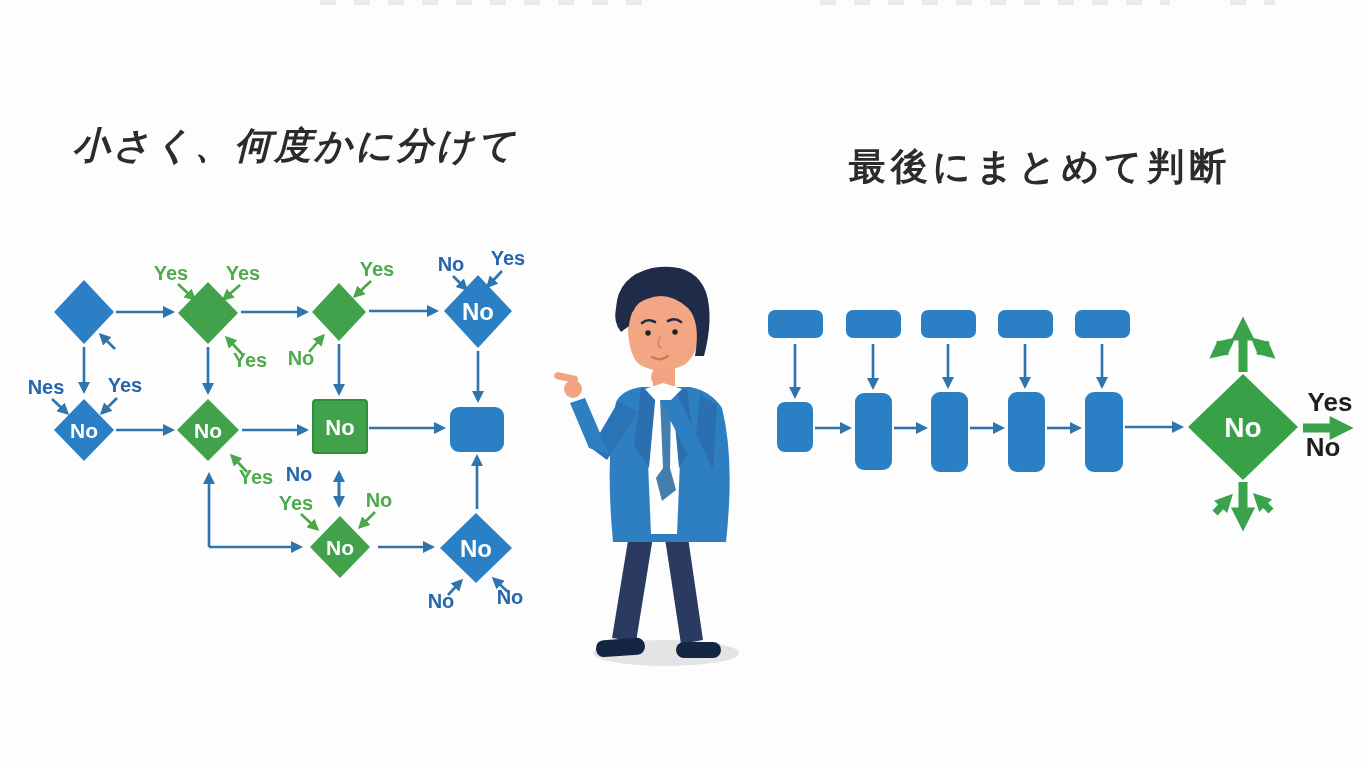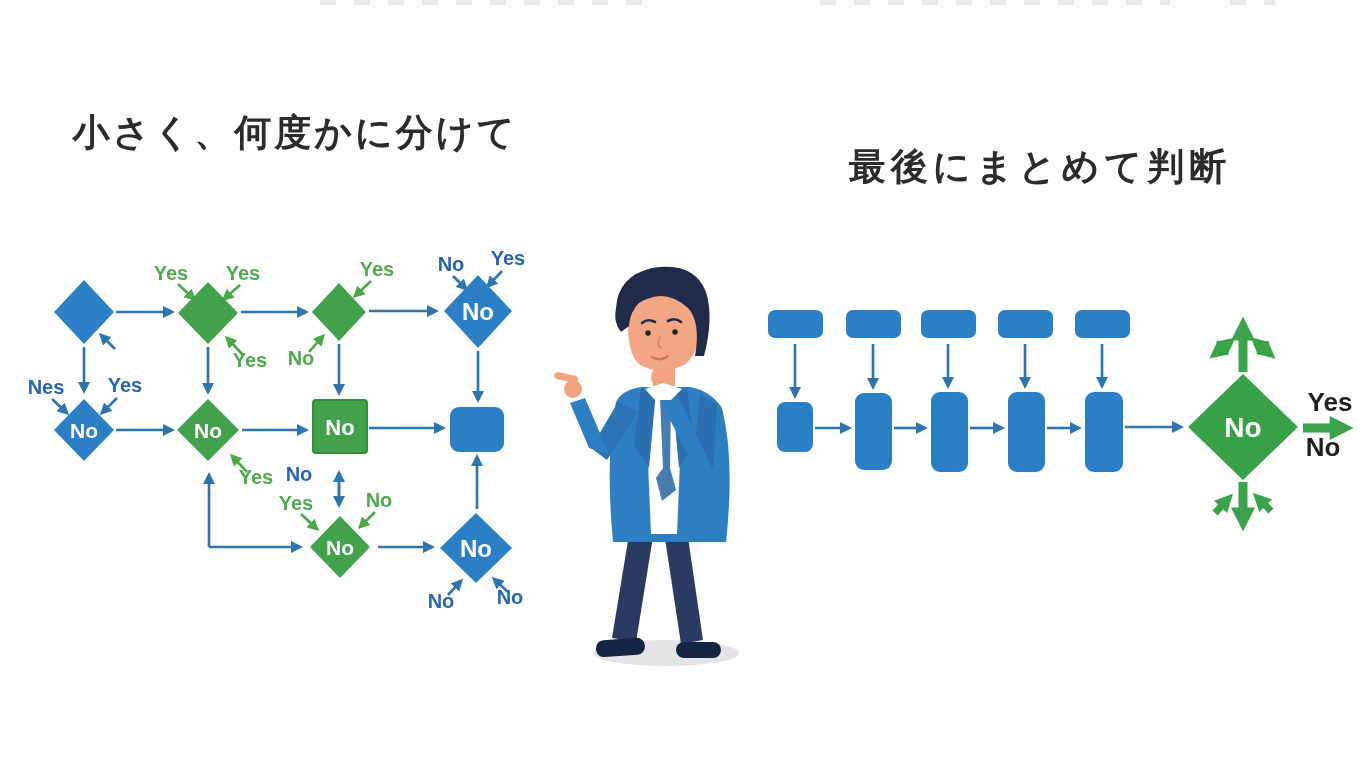--- a/index.html
+++ b/index.html
@@ -10,21 +10,21 @@
   }
   .title{
     position:absolute;
     color:#2b2b2b;
     font-size:37px;
     font-weight:600;
     letter-spacing:3px;
     text-align:center;
     white-space:nowrap;
   }
-  #title-left{left:40px;top:108px;width:510px;}
+  #title-left{left:40px;top:121px;width:510px;font-style:italic;}
   #title-right{left:805px;top:110px;width:470px;letter-spacing:5px;margin-top:32px;}
   .artifact{
     position:absolute;top:0;height:5px;opacity:.55;
     background:repeating-linear-gradient(90deg,#d9d9dc 0 16px,transparent 16px 34px);
   }
   #artifact-1{left:320px;width:340px;}
   #artifact-2{left:820px;width:350px;}
   #artifact-3{left:1230px;width:45px;}
   svg text{font-family:"Liberation Sans", sans-serif;}
   .lblG{font-weight:bold;font-size:20px;fill:#4faa4d;}

